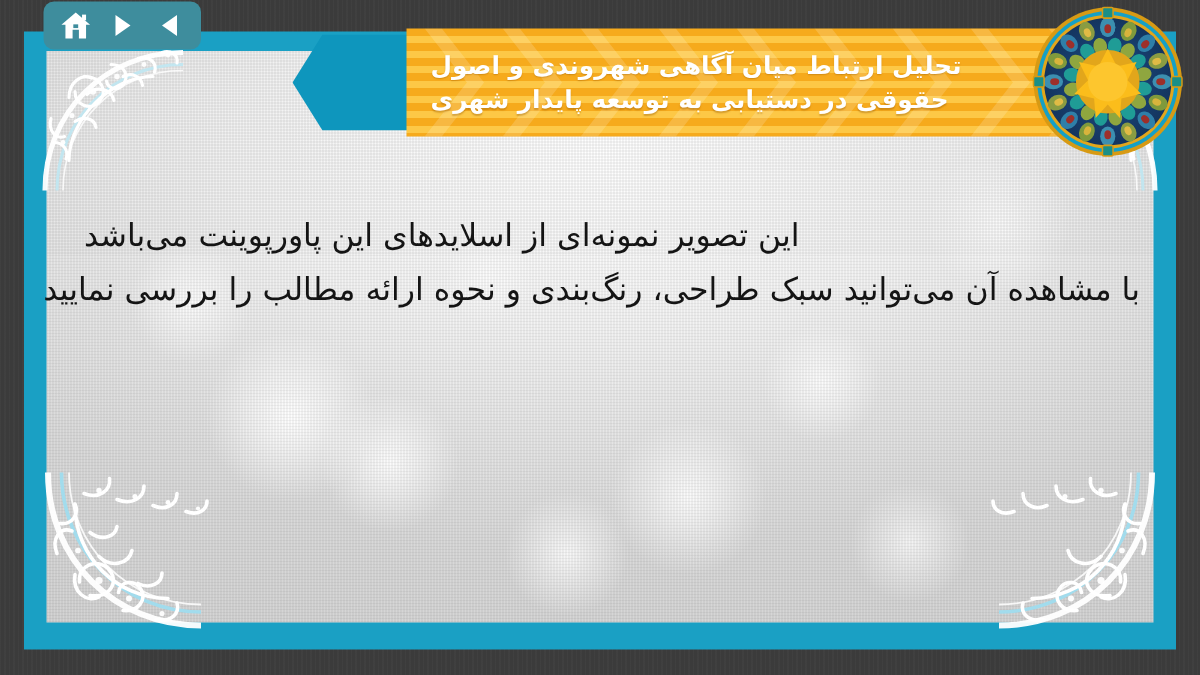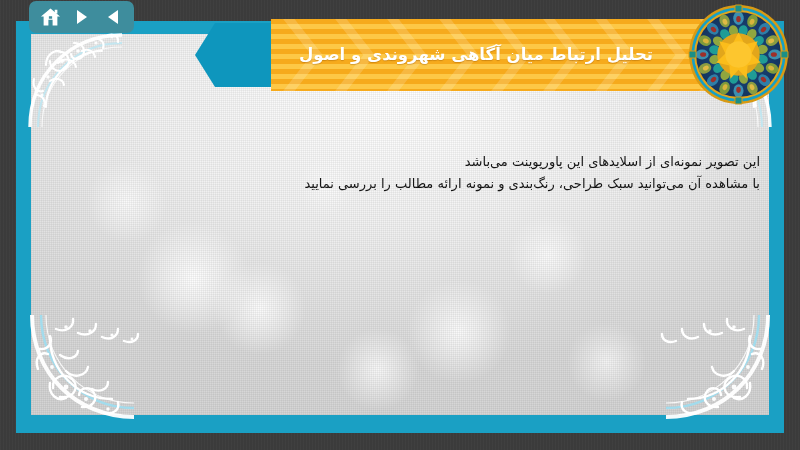--- a/index.html
+++ b/index.html
@@ -129,21 +129,21 @@
     inset: 0;
     opacity: 0.30;
   }
   #title-text {
     position: absolute;
     inset: 0;
     display: flex;
     flex-direction: column;
     align-items: flex-end;
     justify-content: center;
-    padding: 0 78px 0 28px;
+    padding: 0 78px 0 16px;
     box-sizing: border-box;
     color: #ffffff;
     font-size: 16.5px;
     font-weight: bold;
     line-height: 1.42;
     text-align: right;
     direction: rtl;
     text-shadow: 0 1px 1px rgba(140,80,0,0.35);
     white-space: nowrap;
   }
@@ -157,26 +157,25 @@
     height: 101px;
   }
 
   
   #body-text {
     position: absolute;
     left: 40px;
     right: 24px;
     top: 118px;
     direction: rtl;
-    text-align: right;
+    text-align: left;
     color: #141414;
-    font-size: 13px;
+    font-size: 21px;
     line-height: 1.72;
     font-weight: normal;
-    margin-top: 12px;
   }
   #body-text .line { white-space: nowrap; }
 </style>
 </head>
 <body>
 
 <div id="stage">
 
   <div id="chrome"></div>
 
@@ -287,21 +286,21 @@
         <circle cx="50" cy="46" r="2.4"></circle>
         <circle cx="70" cy="34" r="2"></circle>
         <circle cx="36" cy="66" r="1.9"></circle>
         <circle cx="50" cy="106" r="1.8"></circle>
         <circle cx="74" cy="102" r="1.7"></circle>
       </g>
     </svg>
 
     <div id="body-text">
       <div class="line">این تصویر نمونه‌ای از اسلایدهای این پاورپوینت می‌باشد</div>
-      <div class="line">با مشاهده آن می‌توانید سبک طراحی، رنگ‌بندی و نمونه ارائه مطالب را بررسی نمایید</div>
+      <div class="line">با مشاهده آن می‌توانید سبک طراحی، رنگ‌بندی و نحوه ارائه مطالب را بررسی نمایید</div>
     </div>
 
   </div>
 
   <div id="title-ribbon">
 
     <svg id="ribbon-tail" viewBox="0 0 78 64" preserveAspectRatio="none">
       <path d="M78 0 L20 0 L0 32 L20 64 L78 64 Z" fill="#0e96bd"></path>
     </svg>
 
@@ -315,20 +314,21 @@
           <path d="M218 -10 L254 36 L218 82"></path>
           <path d="M270 -10 L306 36 L270 82"></path>
           <path d="M322 -10 L358 36 L322 82"></path>
           <path d="M374 -10 L410 36 L374 82"></path>
           <path d="M426 -10 L462 36 L426 82"></path>
         </g>
       </svg>
 
       <div id="title-text">
         <div>تحلیل ارتباط میان آگاهی شهروندی و اصول</div>
+        <div>حقوقی در دستیابی به توسعه پایدار شهری</div>
       </div>
     </div>
   </div>
 
   <svg id="medallion" viewBox="0 0 200 200">
     <defs>
       <radialGradient id="medBg" cx="50%" cy="50%" r="50%">
         <stop offset="0%" stop-color="#1c4f8a"></stop>
         <stop offset="100%" stop-color="#14355f"></stop>
       </radialGradient>

